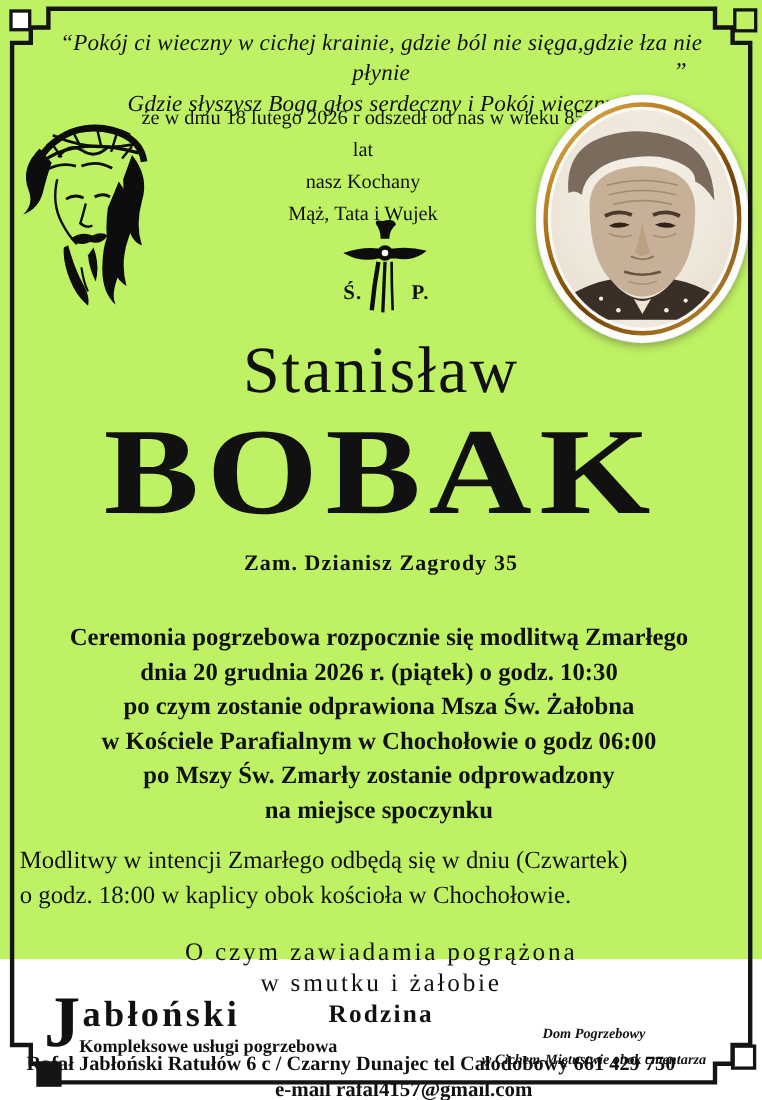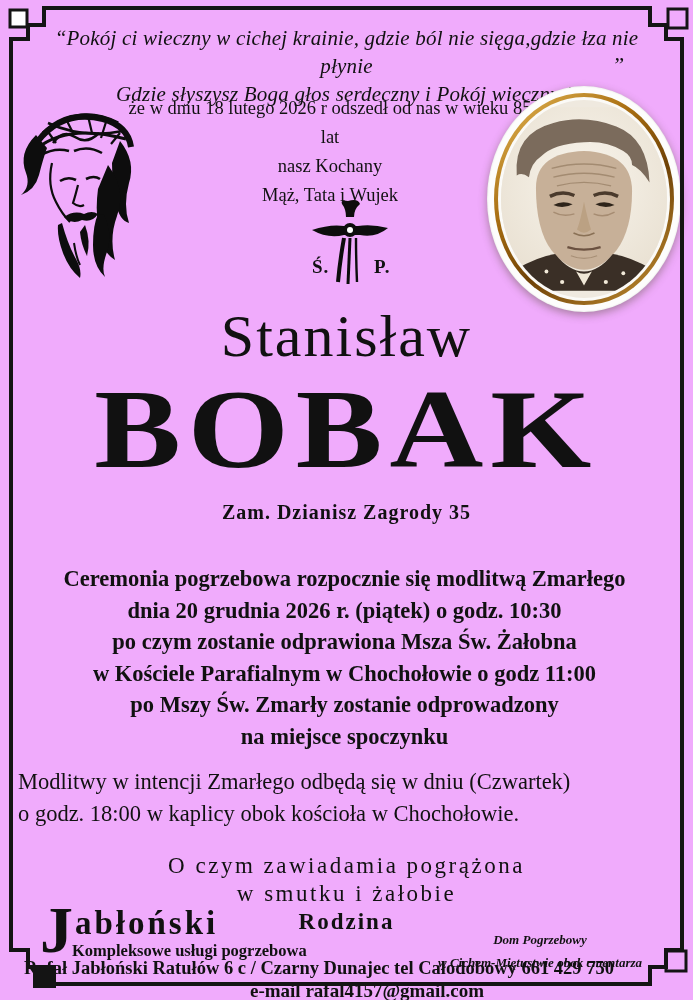--- a/index.html
+++ b/index.html
@@ -1,18 +1,18 @@
 <!DOCTYPE html>
 <html><head>
 <meta charset="utf-8">
 <style>
   html,body{margin:0;padding:0;}
   body{width:693px;height:1000px;background:#ffffff;overflow:hidden;
        font-family:"Liberation Serif", serif;color:#111;}
-  .page{position:relative;width:693px;height:1000px;background:#f0abfc;}
+  .page{position:relative;width:693px;height:872px;background:#bef264;}
 
   
   .frame{position:absolute;left:0;top:0;width:693px;height:1000px;z-index:10;pointer-events:none;}
 
   
   .quote{position:absolute;left:30px;right:30px;top:24px;text-align:center;z-index:2;
          font-style:italic;font-size:21px;line-height:28px;font-weight:500;letter-spacing:.2px;}
   .stray-quote{position:absolute;left:612px;top:52px;font-style:italic;font-size:22px;z-index:2;}
 
   
@@ -196,21 +196,21 @@
   <div class="lastname">
     <span>BOBAK</span>
   </div>
 
   <div class="residence">Zam. Dzianisz Zagrody 35</div>
 
   <div class="ceremony">
     <div>Ceremonia pogrzebowa rozpocznie się modlitwą Zmarłego</div>
     <div>dnia 20 grudnia 2026 r. (piątek) o godz. 10:30</div>
     <div>po czym zostanie odprawiona Msza Św. Żałobna</div>
-    <div>w Kościele Parafialnym w Chochołowie  o godz 11:00</div>
+    <div>w Kościele Parafialnym w Chochołowie  o godz 06:00</div>
     <div>po  Mszy Św. Zmarły zostanie odprowadzony</div>
     <div>na miejsce  spoczynku</div>
   </div>
 
   <div class="prayers">
     <div>Modlitwy w intencji Zmarłego odbędą się w dniu (Czwartek)</div>
     <div>o godz. 18:00 w kaplicy obok kościoła w Chochołowie.</div>
   </div>
 
   <div class="closing">

